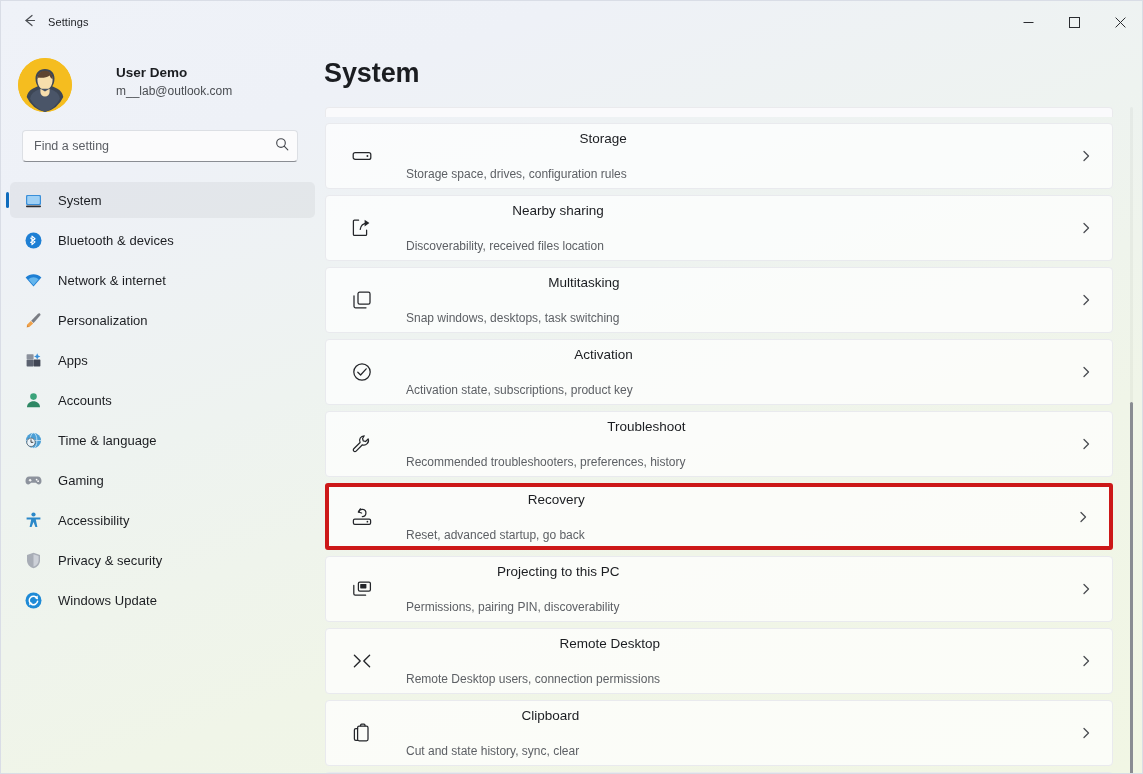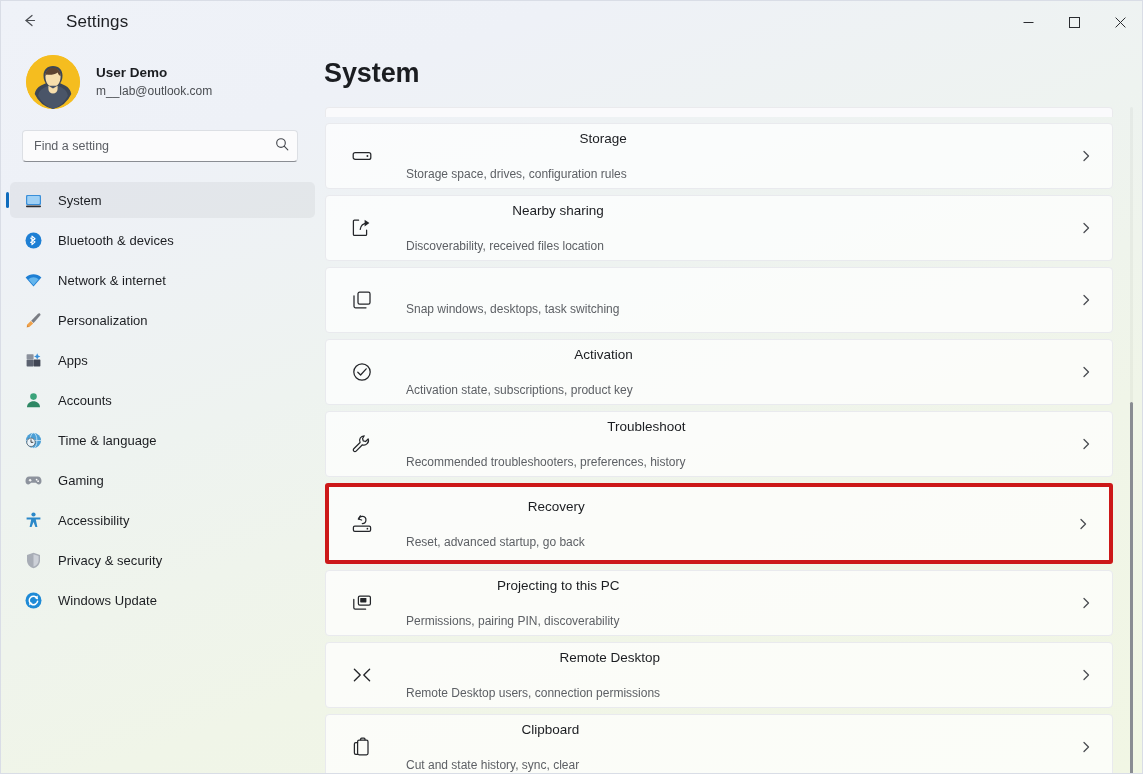--- a/index.html
+++ b/index.html
@@ -44,22 +44,22 @@
     z-index: 40;
   }
   .back-btn {
     width: 34px; height: 30px;
     margin-left: 12px;
     display: flex; align-items: center; justify-content: center;
     border-radius: 5px;
     cursor: pointer;
   }
   .app-title {
-    margin-left: 20px;
-    font-size: 17px;
+    margin-left: 2px;
+    font-size: 11px;
     color: #1d1f23;
     letter-spacing: 0.1px;
   }
   .win-controls {
     position: absolute;
     right: 0; top: 0;
     display: flex;
     height: 44px;
   }
   .win-btn {
@@ -73,23 +73,23 @@
     position: absolute;
     top: 44px; left: 0;
     width: 320px;
     height: 730px;
     padding: 0;
     z-index: 20;
   }
 
   .account {
     display: flex;
-    align-items: center;
-    padding: 14px 0 10px 26px;
+    padding: 14px 0 10px 18px;
     height: 72px;
+    gap: 28px;
   }
   .avatar {
     width: 54px; height: 54px;
     border-radius: 50%;
     overflow: hidden;
     flex: 0 0 54px;
     background: #f5bd1f;
     position: relative;
   }
   .account-text {
@@ -224,21 +224,21 @@
     border: 1px solid #e9eaee;
     border-radius: 4px;
     padding-left: 24px;
     padding-right: 18px;
     cursor: pointer;
   }
 
   .card.highlighted {
     border: 4px solid #cc1818;
     border-radius: 3px;
-    height: 81px;
+    height: 67px;
     padding-left: 21px;
   }
 
   .card-icon {
     width: 24px; height: 24px;
     flex: 0 0 24px;
     display: flex;
     align-items: center;
     justify-content: center;
     color: #24262a;
@@ -535,20 +535,21 @@
         </div>
 
         <div class="card">
           <span class="card-icon">
             <svg width="22" height="22" viewBox="0 0 22 22" fill="none" stroke="#24262a" stroke-width="1.25">
               <rect x="7" y="3.2" width="12" height="12" rx="1.6"></rect>
               <path d="M15 18.8 H4.6 a1.6 1.6 0 0 1 -1.6 -1.6 V6.8" stroke-linecap="round"></path>
             </svg>
           </span>
           <div class="card-text">
+            <div class="card-title">Multitasking</div>
             <div class="card-sub">Snap windows, desktops, task switching</div>
           </div>
           <span class="card-chevron">
             <svg width="14" height="14" viewBox="0 0 14 14" fill="none" stroke="#4a4d52" stroke-width="1.3" stroke-linecap="round" stroke-linejoin="round">
                 <path d="M5 2.5 L9.5 7 L5 11.5"></path>
               </svg>
           </span>
         </div>
 
         <div class="card">

